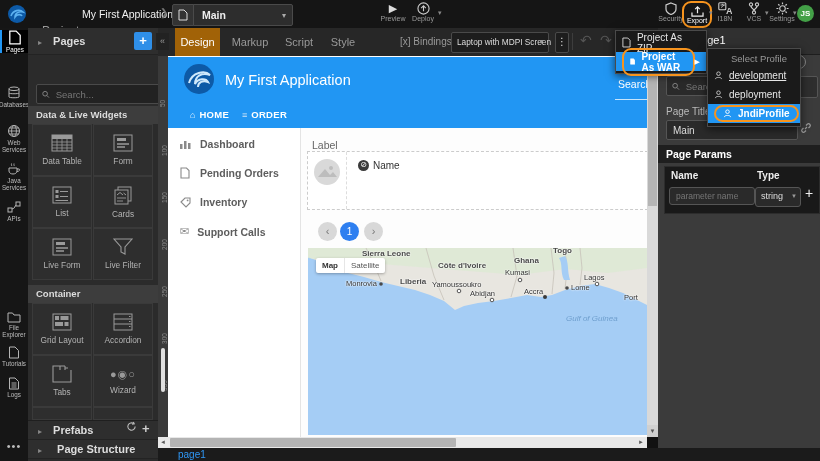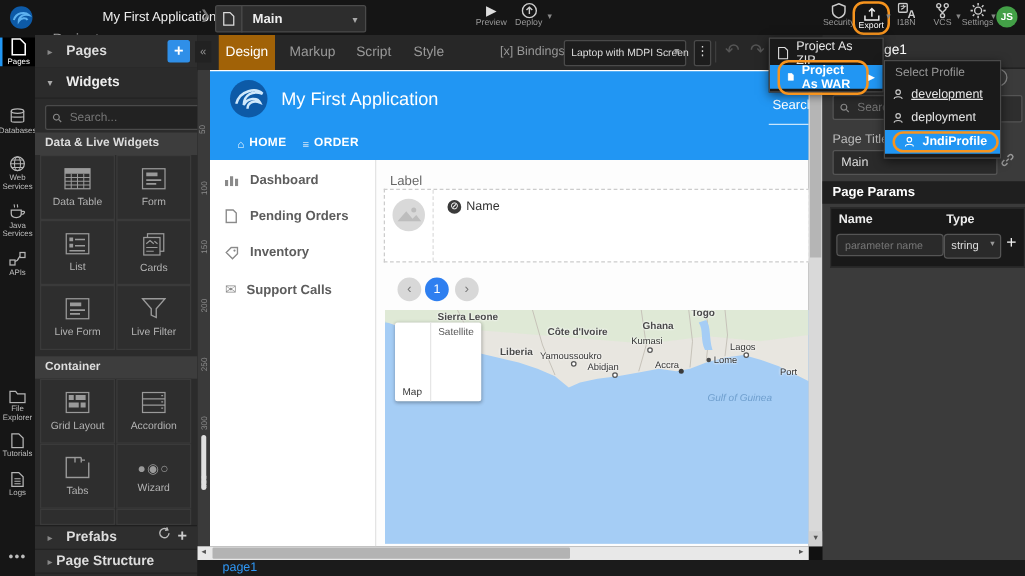--- a/index.html
+++ b/index.html
@@ -55,21 +55,21 @@
   #mapctl span{padding:3px 6px;}
   
   #inspector{left:658px;top:28px;width:162px;height:420px;background:#3b3b3b;}
   .insp-input{background:#2a2a2a;border:1px solid #555;border-radius:2px;color:#ddd;font-size:10px;padding:0 6px;font-family:inherit;outline:0;}
   .insp-input::placeholder{color:#777;}
   
   .menu{background:#1a1a1a;border:1px solid #4a4a4a;box-shadow:0 2px 8px rgba(0,0,0,.6);}
   .mi{display:flex;align-items:center;color:#e6e6e6;font-size:10px;height:19px;padding:0 6px;}
   .mi.hl{background:#2196f3;color:#fff;}
   .orange{border:2px solid #f7941e;border-radius:9px;}
-  .subhead{color:#999;font-size:9.5px;padding:4px 8px 2px 8px;}
+  .subhead{color:#999;font-size:9.5px;padding:4px 8px 2px 23px;}
   svg{display:block;}
 </style>
 </head>
 <body>
 
 <div id="topbar" class="abs nosel">
   <div class="abs" style="left:7px;top:4px;">
     <svg width="20" height="20" viewBox="0 0 20 20">
         <circle cx="10" cy="10" r="9" fill="#0d5aa7"></circle>
         <path d="M4 12 C6 6,13 5,16 8 C12 7,8 9,8 13 C10 10,14 10,15 12" fill="none" stroke="#5db2f0" stroke-width="1.6"></path>
@@ -207,24 +207,20 @@
     <span>•••</span>
   </div>
 </div>
 
 <div id="panel" class="abs nosel">
   <div class="prow" style="top:0;height:26px;line-height:26px;">
     <span style="color:#888;margin-left:10px;font-size:8px;">▸</span>
     <span style="margin-left:8px;">Pages</span>
     <div class="plusbtn abs" style="left:106px;top:4px;width:18px;height:18px;line-height:18px;font-size:13px;">+</div>
   </div>
-  <div class="prow" style="top:26px;height:24px;line-height:24px;background:#2b2b2b;">
-    <span style="color:#aaa;margin-left:10px;font-size:8px;">▾</span>
-    <span style="margin-left:8px;color:#eee;">Widgets</span>
-  </div>
   <div class="searchbox" style="left:8px;top:56px;width:114px;height:18px;">
     <svg width="9" height="9" viewBox="0 0 10 10">
         <circle cx="4" cy="4" r="3" fill="none" stroke="#888" stroke-width="1.2"></circle>
         <path d="M6.3 6.3 L9 9" stroke="#888" stroke-width="1.2"></path>
       </svg>
     <input placeholder="Search..." style="">
   </div>
   <div class="sechead" style="top:78px;"><span style="margin-left:8px;">Data &amp; Live Widgets</span></div>
 
   <div class="tile" style="left:4px;top:96px;">
@@ -321,21 +317,21 @@
     <span class="abs" style="left:98px;top:0;">
       <svg width="11" height="11" viewBox="0 0 12 12">
           <path d="M10 6 A4 4 0 1 1 8.5 2.9" fill="none" stroke="#bbb" stroke-width="1.2"></path>
           <path d="M8 1 L9 3.2 L6.6 3.6" fill="none" stroke="#bbb" stroke-width="1.2"></path>
         </svg>
     </span>
     <span class="abs" style="left:114px;top:-1px;color:#ccc;font-size:13px;">+</span>
   </div>
   <div class="prow" style="top:412px;height:18px;line-height:18px;">
     <span style="color:#888;margin-left:10px;font-size:8px;">▸</span>
-    <span style="margin-left:0;">Page Structure</span>
+    <span style="margin-left:12px;">Page Structure</span>
   </div>
 </div>
 
 <div id="tabsrow" class="abs nosel">
   <div class="abs" style="left:-2px;top:5px;width:13px;height:17px;background:#222;color:#999;font-size:9px;text-align:center;line-height:17px;">«</div>
   <div class="etab active" style="left:17px;width:45px;">Design</div>
   <div class="etab" style="left:68px;width:48px;">Markup</div>
   <div class="etab" style="left:120px;width:42px;">Script</div>
   <div class="etab" style="left:166px;width:38px;">Style</div>
   <div class="abs" style="left:242px;top:8px;color:#999;font-size:10px;">
@@ -449,36 +445,36 @@
       <g>
         <circle cx="73" cy="36" r="1.8" fill="#4a4a4a"></circle>
         <circle cx="237" cy="49" r="2" fill="#3a3a3a"></circle>
         <circle cx="259" cy="40" r="1.8" fill="#4a4a4a"></circle>
         <circle cx="151" cy="43" r="1.8" fill="#fff" stroke="#555"></circle>
         <circle cx="184" cy="52" r="1.8" fill="#fff" stroke="#555"></circle>
         <circle cx="212" cy="32" r="1.8" fill="#fff" stroke="#555"></circle>
         <circle cx="289" cy="36" r="1.8" fill="#fff" stroke="#555"></circle>
       </g>
     </svg>
-    <span class="maplbl country" style="left:42px;top:1px;">Sierra Leone</span>
+    <span class="maplbl country" style="left:54px;top:1px;">Sierra Leone</span>
     <span class="maplbl" style="left:38px;top:31px;">Monrovia</span>
     <span class="maplbl country" style="left:92px;top:29px;">Liberia</span>
     <span class="maplbl country" style="left:130px;top:13px;">Côte d'Ivoire</span>
     <span class="maplbl" style="left:124px;top:32px;">Yamoussoukro</span>
     <span class="maplbl" style="left:162px;top:41px;">Abidjan</span>
     <span class="maplbl" style="left:197px;top:20px;">Kumasi</span>
     <span class="maplbl country" style="left:206px;top:8px;">Ghana</span>
     <span class="maplbl" style="left:216px;top:39px;">Accra</span>
     <span class="maplbl country" style="left:245px;top:-2px;">Togo</span>
     <span class="maplbl" style="left:263px;top:35px;">Lome</span>
     <span class="maplbl" style="left:276px;top:25px;">Lagos</span>
     <span class="maplbl" style="left:316px;top:45px;">Port</span>
     <span class="maplbl water" style="left:258px;top:66px;">Gulf of Guinea</span>
     <div id="mapctl">
-      <span style="font-weight:normal;margin-top:48px;">Map</span>
+      <span style="font-weight:bold;">Map</span>
       <span style="border-left:1px solid #e6e6e6;color:#555;">Satellite</span>
     </div>
   </div>
 </div>
 
 <div id="vscroll" class="abs">
   <div class="abs" style="left:1px;top:0;width:9px;height:150px;background:#b5b5b5;"></div>
   <div class="abs" style="left:0;top:369px;width:11px;height:12px;background:#d0d0d0;color:#555;font-size:6px;text-align:center;line-height:12px;">▼</div>
 </div>
 <div id="hscroll" class="abs">

